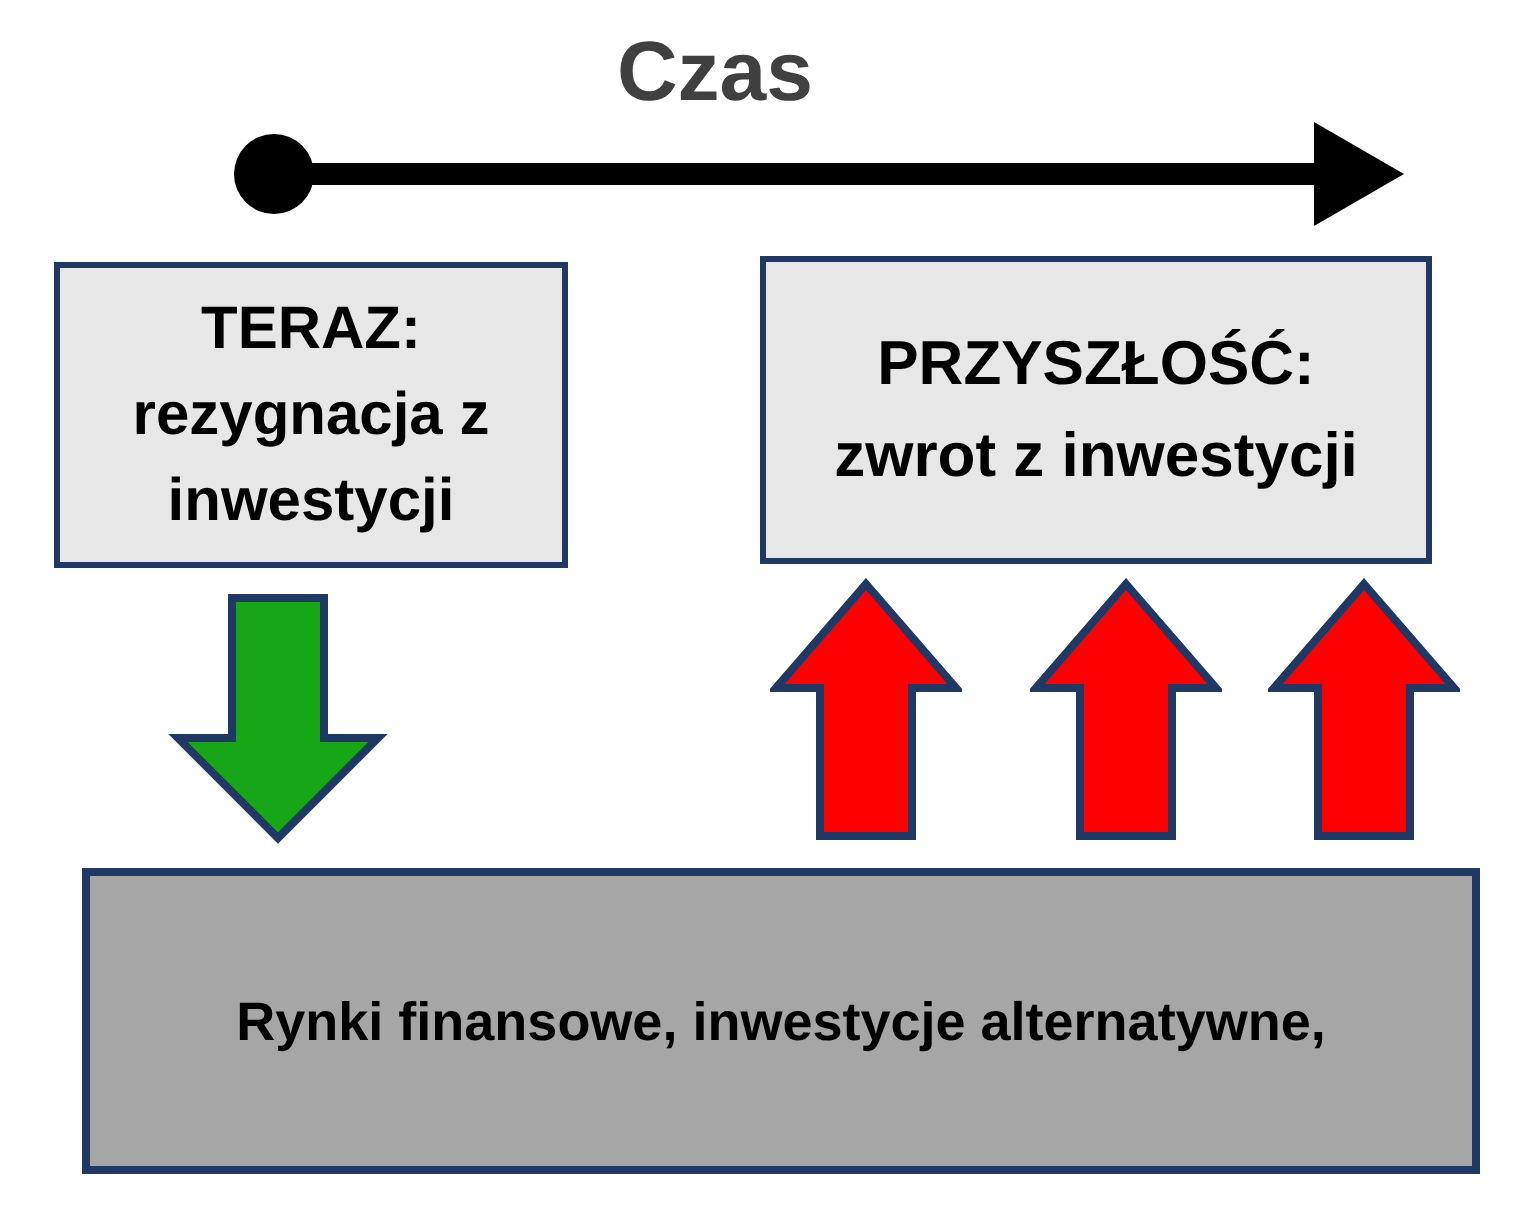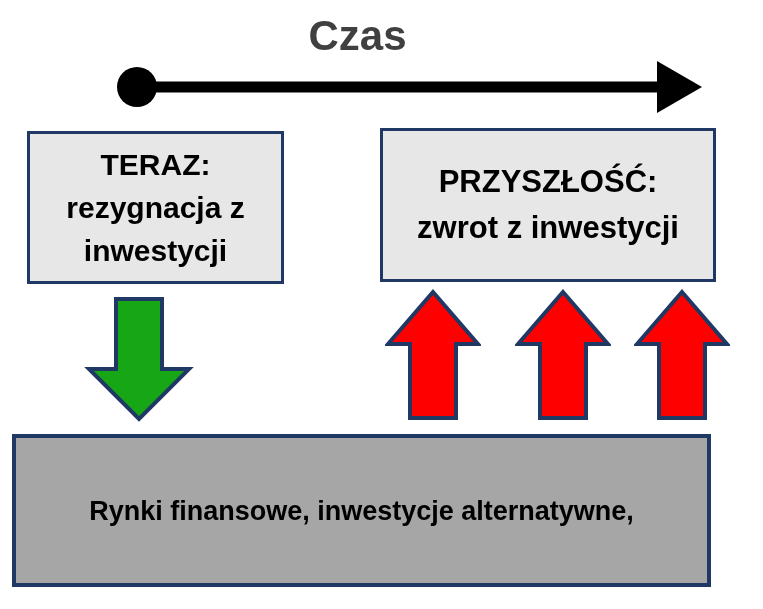--- a/index.html
+++ b/index.html
@@ -55,21 +55,21 @@
   }
   .box-future {
     left: 380px;
     top: 128px;
     width: 336px;
     height: 154px;
     font-size: 31px;
     line-height: 46px;
   }
   .box-bottom {
-    left: 12px;
+    left: 41px;
     top: 434px;
     width: 699px;
     height: 153px;
     border-width: 4px;
     background: #a6a6a6;
     font-size: 27px;
     line-height: 40px;
   }
   .arrow-svg {
     position: absolute;

